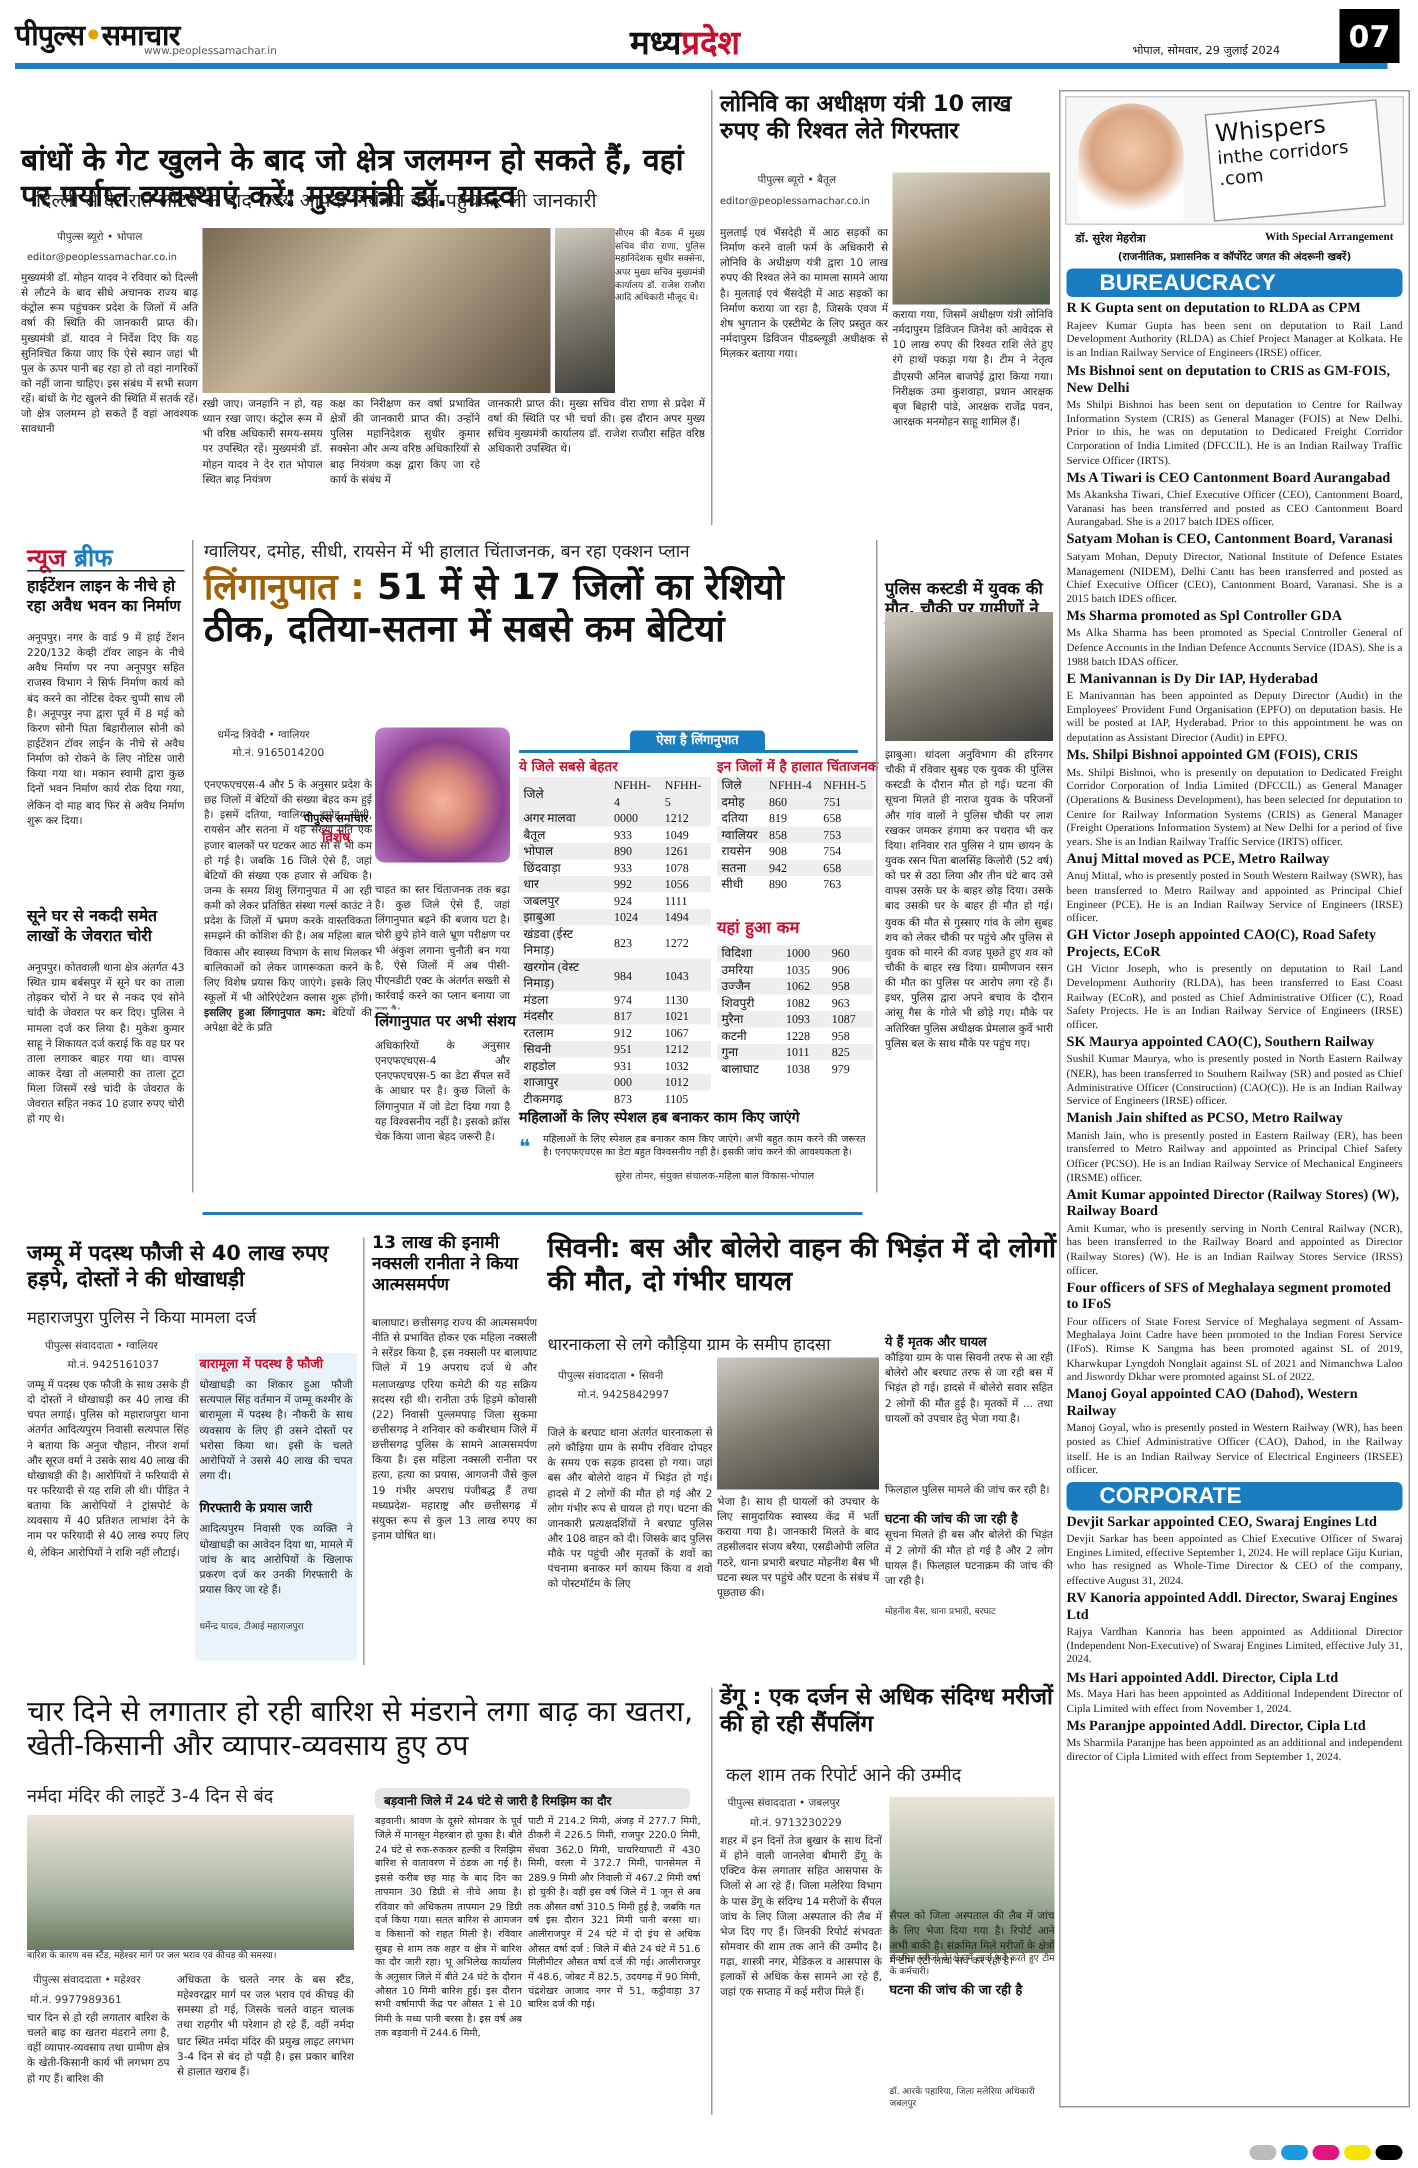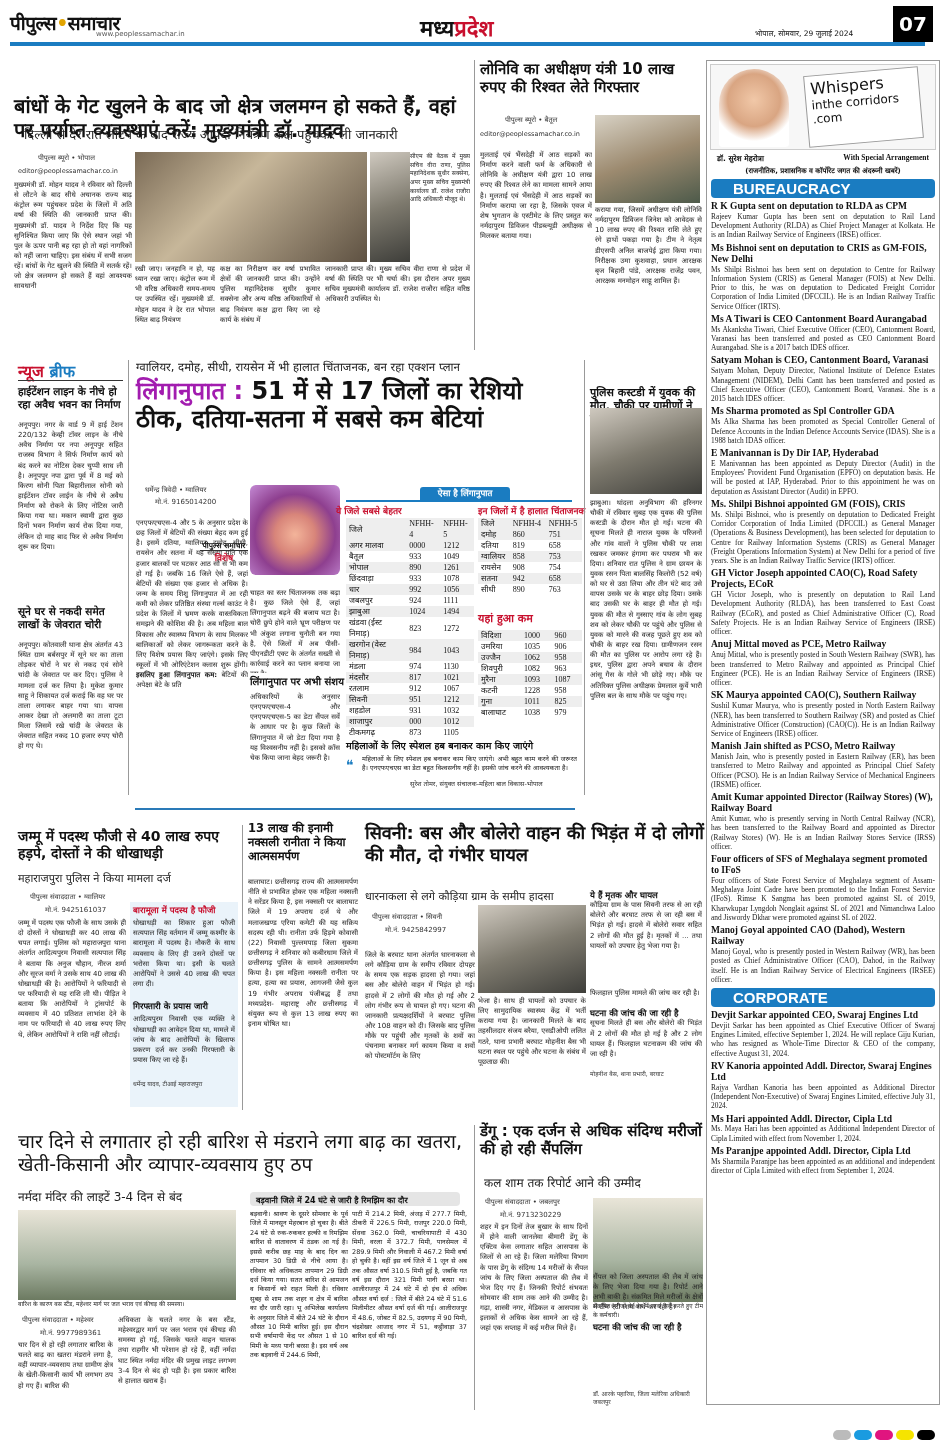--- a/index.html
+++ b/index.html
@@ -68,36 +68,36 @@
 
 <div class="abs" style="left:18px;top:360px;font-size:16px;font-weight:bold;"><span style="color:#c8102e">न्यूज</span> <span style="color:#1a7cc1">ब्रीफ</span></div>
 <div class="abs" style="left:18px;top:380px;width:105px;height:1px;background:#333"></div>
 <div class="abs head" style="left:18px;top:385px;width:105px;font-size:10.5px;">हाईटेंशन लाइन के नीचे हो रहा अवैध भवन का निर्माण</div>
 <div class="abs body" style="left:18px;top:420px;width:105px;height:185px;">अनूपपुर। नगर के वार्ड 9 में हाई टेंशन 220/132 केव्ही टॉवर लाइन के नीचे अवैध निर्माण पर नपा अनूपपुर सहित राजस्व विभाग ने सिर्फ निर्माण कार्य को बंद करने का नोटिस देकर चुप्पी साध ली है। अनूपपुर नपा द्वारा पूर्व में 8 मई को किरण सोनी पिता बिहारीलाल सोनी को हाईटेंशन टॉवर लाईन के नीचे से अवैध निर्माण को रोकने के लिए नोटिस जारी किया गया था। मकान स्वामी द्वारा कुछ दिनों भवन निर्माण कार्य रोक दिया गया, लेकिन दो माह बाद फिर से अवैध निर्माण शुरू कर दिया।</div>
 <div class="abs head" style="left:18px;top:605px;width:105px;font-size:10.5px;">सूने घर से नकदी समेत लाखों के जेवरात चोरी</div>
 <div class="abs body" style="left:18px;top:640px;width:105px;height:152px;">अनूपपुर। कोतवाली थाना क्षेत्र अंतर्गत 43 स्थित ग्राम बर्बसपुर में सूने घर का ताला तोड़कर चोरों ने घर से नकद एवं सोने चांदी के जेवरात पर कर दिए। पुलिस ने मामला दर्ज कर लिया है। मुकेश कुमार साहू ने शिकायत दर्ज कराई कि वह घर पर ताला लगाकर बाहर गया था। वापस आकर देखा तो अलमारी का ताला टूटा मिला जिसमें रखे चांदी के जेवरात के जेवरात सहित नकद 10 हजार रुपए चोरी हो गए थे।</div>
 <div class="abs vr" style="left:128px;top:360px;height:435px;"></div>
 
 <div class="abs sub" style="left:136px;top:360px;width:440px;font-size:11.5px;">ग्वालियर, दमोह, सीधी, रायसेन में भी हालात चिंताजनक, बन रहा एक्शन प्लान</div>
-<div class="abs head" style="left:136px;top:378px;width:440px;font-size:24px;line-height:1.15;"><span style="color:#a21caf">लिंगानुपात :</span> <span>51 में से 17 जिलों का रेशियो ठीक, दतिया-सतना में सबसे कम बेटियां</span></div>
+<div class="abs head" style="left:136px;top:378px;width:440px;font-size:24px;line-height:1.15;"><span style="color:#a16207">लिंगानुपात :</span> <span>51 में से 17 जिलों का रेशियो ठीक, दतिया-सतना में सबसे कम बेटियां</span></div>
 <div class="abs by" style="left:145px;top:485px;">धर्मेन्द्र त्रिवेदी • ग्वालियर</div>
 <div class="abs by" style="left:155px;top:497px;">मो.नं. 9165014200</div>
 <div class="abs" style="left:250px;top:485px;width:90px;height:90px;border-radius:6px;background:radial-gradient(circle at 50% 55%,#f3b49a 0,#d8857a 30%,#8e3f8f 60%,#c48ad4 100%);"></div>
 <div class="abs body" style="left:136px;top:518px;width:112px;height:275px;"><span>एनएफएचएस-4 और 5 के अनुसार प्रदेश के छह जिलों में बेटियों की संख्या बेहद कम हुई है। इसमें दतिया, ग्वालियर, दमोह, सीधी, रायसेन और सतना में यह संख्या प्रति एक हजार बालकों पर घटकर आठ सौ से भी कम हो गई है। जबकि 16 जिले ऐसे हैं, जहां बेटियों की संख्या एक हजार से अधिक है। जन्म के समय शिशु लिंगानुपात में आ रही कमी को लेकर प्रतिष्ठित संस्था गर्ल्स काउंट ने प्रदेश के जिलों में भ्रमण करके वास्तविकता समझने की कोशिश की है। अब महिला बाल विकास और स्वास्थ्य विभाग के साथ मिलकर बालिकाओं को लेकर जागरूकता करने के लिए विशेष प्रयास किए जाएंगे। इसके लिए स्कूलों में भी ओरिएंटेशन क्लास शुरू होंगी।</span> <b>इसलिए हुआ लिंगानुपात कम:</b> <span>बेटियों की अपेक्षा बेटे के प्रति</span></div>
 <div class="abs" style="left:200px;top:540px;width:48px;text-align:center;">
   <div style="font-size:7.5px;font-weight:bold;border-bottom:1px solid #333">पीपुल्स समाचार</div>
   <div style="font-size:9px;color:#c8102e;font-weight:bold">विशेष</div>
 </div>
 <div class="abs body" style="left:250px;top:588px;width:90px;height:85px;">चाहत का स्तर चिंताजनक तक बढ़ा है। कुछ जिले ऐसे हैं, जहां लिंगानुपात बढ़ने की बजाय घटा है। चोरी छुपे होने वाले भ्रूण परीक्षण पर भी अंकुश लगाना चुनौती बन गया है, ऐसे जिलों में अब पीसी-पीएनडीटी एक्ट के अंतर्गत सख्ती से कार्रवाई करने का प्लान बनाया जा रहा है।</div>
 <div class="abs head" style="left:250px;top:676px;width:95px;font-size:10px;">लिंगानुपात पर अभी संशय</div>
 <div class="abs body" style="left:250px;top:692px;width:90px;height:100px;">अधिकारियों के अनुसार एनएफएचएस-4 और एनएफएचएस-5 का डेटा सैंपल सर्वे के आधार पर है। कुछ जिलों के लिंगानुपात में जो डेटा दिया गया है यह विश्वसनीय नहीं है। इसको क्रॉस चेक किया जाना बेहद जरूरी है।</div>
 
 <div class="abs" style="left:420px;top:487px;width:90px;height:13px;background:#1a7cc1;color:#fff;font-size:8.5px;font-weight:bold;text-align:center;border-radius:3px 3px 0 0">ऐसा है लिंगानुपात</div>
 <div class="abs" style="left:346px;top:500px;width:226px;height:2px;background:#1a7cc1"></div>
-<div class="abs tbl-title" style="left:336px;top:504px;">ये जिले सबसे बेहतर</div>
+<div class="abs tbl-title" style="left:346px;top:504px;">ये जिले सबसे बेहतर</div>
 <table class="abs sr" style="left:346px;top:518px;width:128px;">
   <tbody>
       <tr>
         <td>जिले</td>
         <td>NFHH-4</td>
         <td>NFHH-5</td>
       </tr>
   </tbody>
     <tbody id="best-body">
       <tr>
@@ -312,21 +312,21 @@
   <div class="head" style="font-size:8.5px;margin-top:8px">घटना की जांच की जा रही है</div>
   <div class="body" style="height:52px">सूचना मिलते ही बस और बोलेरो की भिड़ंत में 2 लोगों की मौत हो गई है और 2 लोग घायल हैं। फिलहाल घटनाक्रम की जांच की जा रही है।</div>
   <div class="by" style="font-size:6px">मोहनीश बैस, थाना प्रभारी, बरघाट</div>
 </div>
 
 <div class="abs head" style="left:18px;top:1130px;width:455px;font-size:19px;font-weight:normal;">चार दिने से लगातार हो रही बारिश से मंडराने लगा बाढ़ का खतरा, खेती-किसानी और व्यापार-व्यवसाय हुए ठप</div>
 <div class="abs sub" style="left:18px;top:1190px;width:230px;font-size:12px;">नर्मदा मंदिर की लाइटें 3-4 दिन से बंद</div>
 <div class="abs photo4" style="left:18px;top:1210px;width:218px;height:90px;"></div>
 <div class="abs body" style="left:18px;top:1300px;width:218px;height:12px;font-size:6px">बारिश के कारण बस स्टैंड, महेश्वर मार्ग पर जल भराव एवं कीचड़ की समस्या।</div>
 <div class="abs by" style="left:22px;top:1315px;">पीपुल्स संवाददाता • महेश्वर</div>
-<div class="abs by" style="left:40px;top:1328px;">मो.नं. 9977989361</div>
+<div class="abs by" style="left:20px;top:1328px;">मो.नं. 9977989361</div>
 <div class="abs body" style="left:18px;top:1340px;width:95px;height:65px;">चार दिन से हो रही लगातार बारिश के चलते बाढ़ का खतरा मंडराने लगा है, वहीं व्यापार-व्यवसाय तथा ग्रामीण क्षेत्र के खेती-किसानी कार्य भी लगभग ठप हो गए हैं। बारिश की</div>
 <div class="abs body" style="left:118px;top:1315px;width:118px;height:90px;">अधिकता के चलते नगर के बस स्टैंड, महेश्वरद्वार मार्ग पर जल भराव एवं कीचड़ की समस्या हो गई, जिसके चलते वाहन चालक तथा राहगीर भी परेशान हो रहे हैं, वहीं नर्मदा घाट स्थित नर्मदा मंदिर की प्रमुख लाइट लगभग 3-4 दिन से बंद हो पड़ी है। इस प्रकार बारिश से हालात खराब हैं।</div>
 <div class="abs" style="left:250px;top:1192px;width:210px;height:14px;background:#e5e5e5;border-radius:4px;font-size:8px;font-weight:bold;padding:2px 6px">बड़वानी जिले में 24 घंटे से जारी है रिमझिम का दौर</div>
 <div class="abs body" style="left:250px;top:1210px;width:98px;height:195px;font-size:6.5px">बड़वानी। श्रावण के दूसरे सोमवार के पूर्व जिले में मानसून मेहरबान हो चुका है। बीते 24 घंटे से रुक-रुककर हल्की व रिमझिम बारिश से वातावरण में ठंडक आ गई है। इससे करीब छह माह के बाद दिन का तापमान 30 डिग्री से नीचे आया है। रविवार को अधिकतम तापमान 29 डिग्री दर्ज किया गया। सतत बारिश से आमजन व किसानों को राहत मिली है। रविवार सुबह से शाम तक शहर व क्षेत्र में बारिश का दौर जारी रहा। भू अभिलेख कार्यालय के अनुसार जिले में बीते 24 घंटे के दौरान औसत 10 मिमी बारिश हुई। इस दौरान सभी वर्षामापी केंद्र पर औसत 1 से 10 मिमी के मध्य पानी बरसा है। इस वर्ष अब तक बड़वानी में 244.6 मिमी,</div>
 <div class="abs body" style="left:352px;top:1210px;width:115px;height:195px;font-size:6.5px">पाटी में 214.2 मिमी, अंजड़ में 277.7 मिमी, ठीकरी में 226.5 मिमी, राजपुर 220.0 मिमी, सेंधवा 362.0 मिमी, चाचरियापाटी में 430 मिमी, वरला में 372.7 मिमी, पानसेमल में 289.9 मिमी और निवाली में 467.2 मिमी वर्षा हो चुकी है। वहीं इस वर्ष जिले में 1 जून से अब तक औसत वर्षा 310.5 मिमी हुई है, जबकि गत वर्ष इस दौरान 321 मिमी पानी बरसा था। आलीराजपुर में 24 घंटे में दो इंच से अधिक औसत वर्षा दर्ज : जिले में बीते 24 घंटे में 51.6 मिलीमीटर औसत वर्षा दर्ज की गई। आलीराजपुर में 48.6, जोबट में 82.5, उदयगढ़ में 90 मिमी, चंद्रशेखर आजाद नगर में 51, कट्ठीवाड़ा 37 बारिश दर्ज की गई।</div>
 
 <div class="abs vr" style="left:474px;top:1125px;height:285px;"></div>
 <div class="abs head" style="left:480px;top:1122px;width:222px;font-size:15px;">डेंगू : एक दर्जन से अधिक संदिग्ध मरीजों की हो रही सैंपलिंग</div>
 <div class="abs sub" style="left:484px;top:1176px;width:220px;font-size:12px;">कल शाम तक रिपोर्ट आने की उम्मीद</div>
 <div class="abs by" style="left:485px;top:1197px;">पीपुल्स संवाददाता • जबलपुर</div>
@@ -377,26 +377,26 @@
         </div>
         <div>
           <div class="sb-head">E Manivannan is Dy Dir IAP, Hyderabad</div>
           <div class="sb-body">E Manivannan has been appointed as Deputy Director (Audit) in the Employees' Provident Fund Organisation (EPFO) on deputation basis. He will be posted at IAP, Hyderabad. Prior to this appointment he was on deputation as Assistant Director (Audit) in EPFO.</div>
         </div>
         <div>
           <div class="sb-head">Ms. Shilpi Bishnoi appointed GM (FOIS), CRIS</div>
           <div class="sb-body">Ms. Shilpi Bishnoi, who is presently on deputation to Dedicated Freight Corridor Corporation of India Limited (DFCCIL) as General Manager (Operations &amp; Business Development), has been selected for deputation to Centre for Railway Information Systems (CRIS) as General Manager (Freight Operations Information System) at New Delhi for a period of five years. She is an Indian Railway Traffic Service (IRTS) officer.</div>
         </div>
         <div>
+          <div class="sb-head">Anuj Mittal moved as PCE, Metro Railway</div>
+          <div class="sb-body">Anuj Mittal, who is presently posted in South Western Railway (SWR), has been transferred to Metro Railway and appointed as Principal Chief Engineer (PCE). He is an Indian Railway Service of Engineers (IRSE) officer.</div>
+        </div>
+        <div>
           <div class="sb-head">GH Victor Joseph appointed CAO(C), Road Safety Projects, ECoR</div>
           <div class="sb-body">GH Victor Joseph, who is presently on deputation to Rail Land Development Authority (RLDA), has been transferred to East Coast Railway (ECoR), and posted as Chief Administrative Officer (C), Road Safety Projects. He is an Indian Railway Service of Engineers (IRSE) officer.</div>
-        </div>
-        <div>
-          <div class="sb-head">Anuj Mittal moved as PCE, Metro Railway</div>
-          <div class="sb-body">Anuj Mittal, who is presently posted in South Western Railway (SWR), has been transferred to Metro Railway and appointed as Principal Chief Engineer (PCE). He is an Indian Railway Service of Engineers (IRSE) officer.</div>
         </div>
         <div>
           <div class="sb-head">SK Maurya appointed CAO(C), Southern Railway</div>
           <div class="sb-body">Sushil Kumar Maurya, who is presently posted in North Eastern Railway (NER), has been transferred to Southern Railway (SR) and posted as Chief Administrative Officer (Construction) (CAO(C)). He is an Indian Railway Service of Engineers (IRSE) officer.</div>
         </div>
         <div>
           <div class="sb-head">Manish Jain shifted as PCSO, Metro Railway</div>
           <div class="sb-body">Manish Jain, who is presently posted in Eastern Railway (ER), has been transferred to Metro Railway and appointed as Principal Chief Safety Officer (PCSO). He is an Indian Railway Service of Mechanical Engineers (IRSME) officer.</div>
         </div>
         <div>

